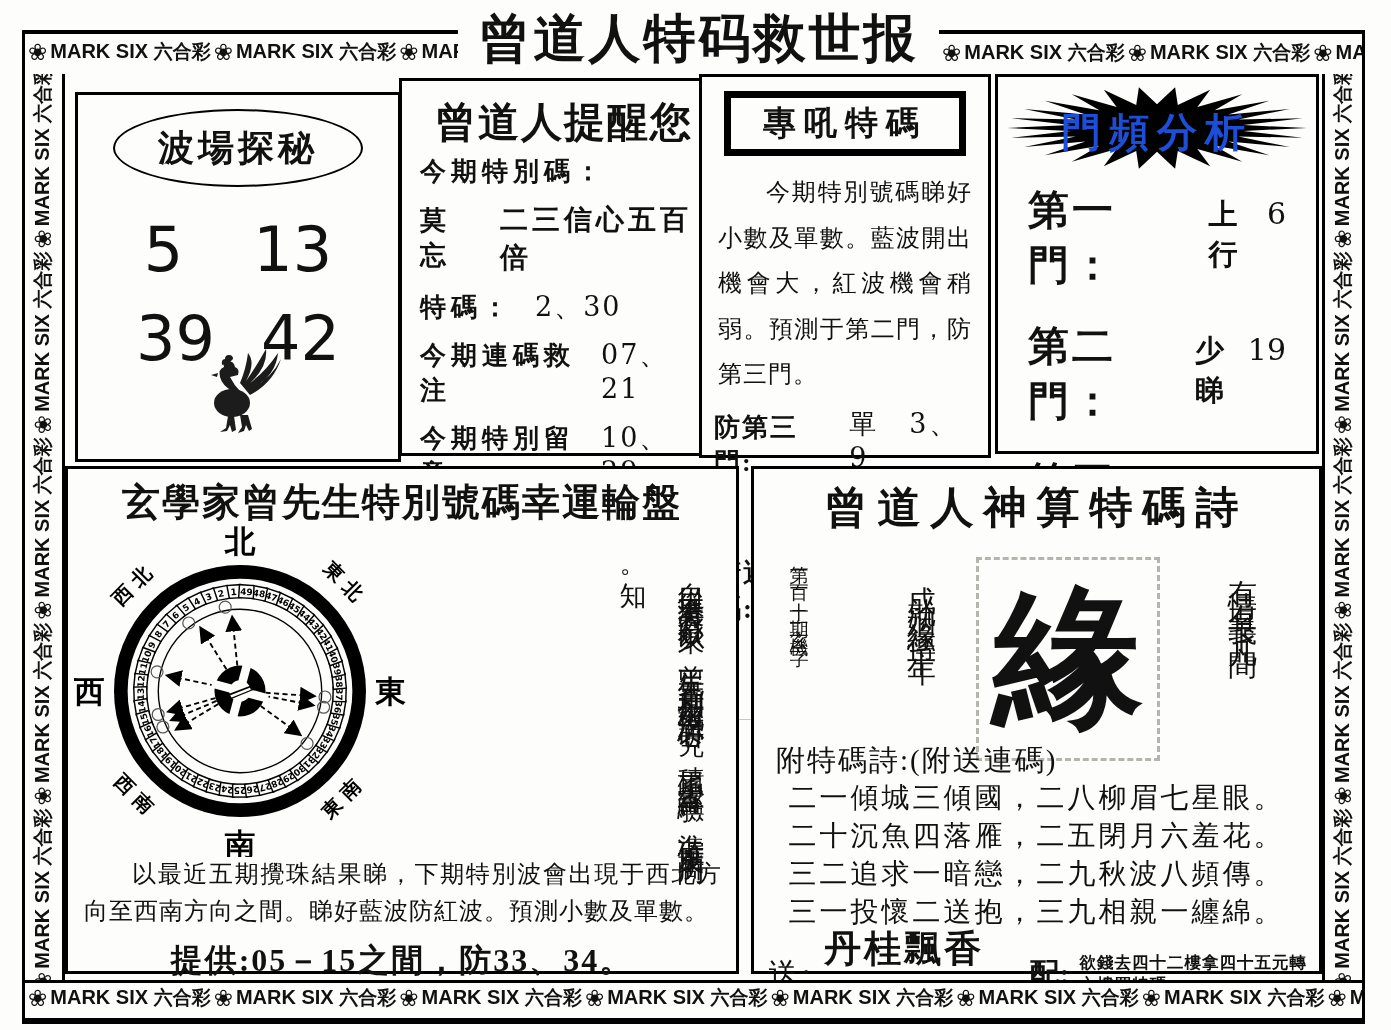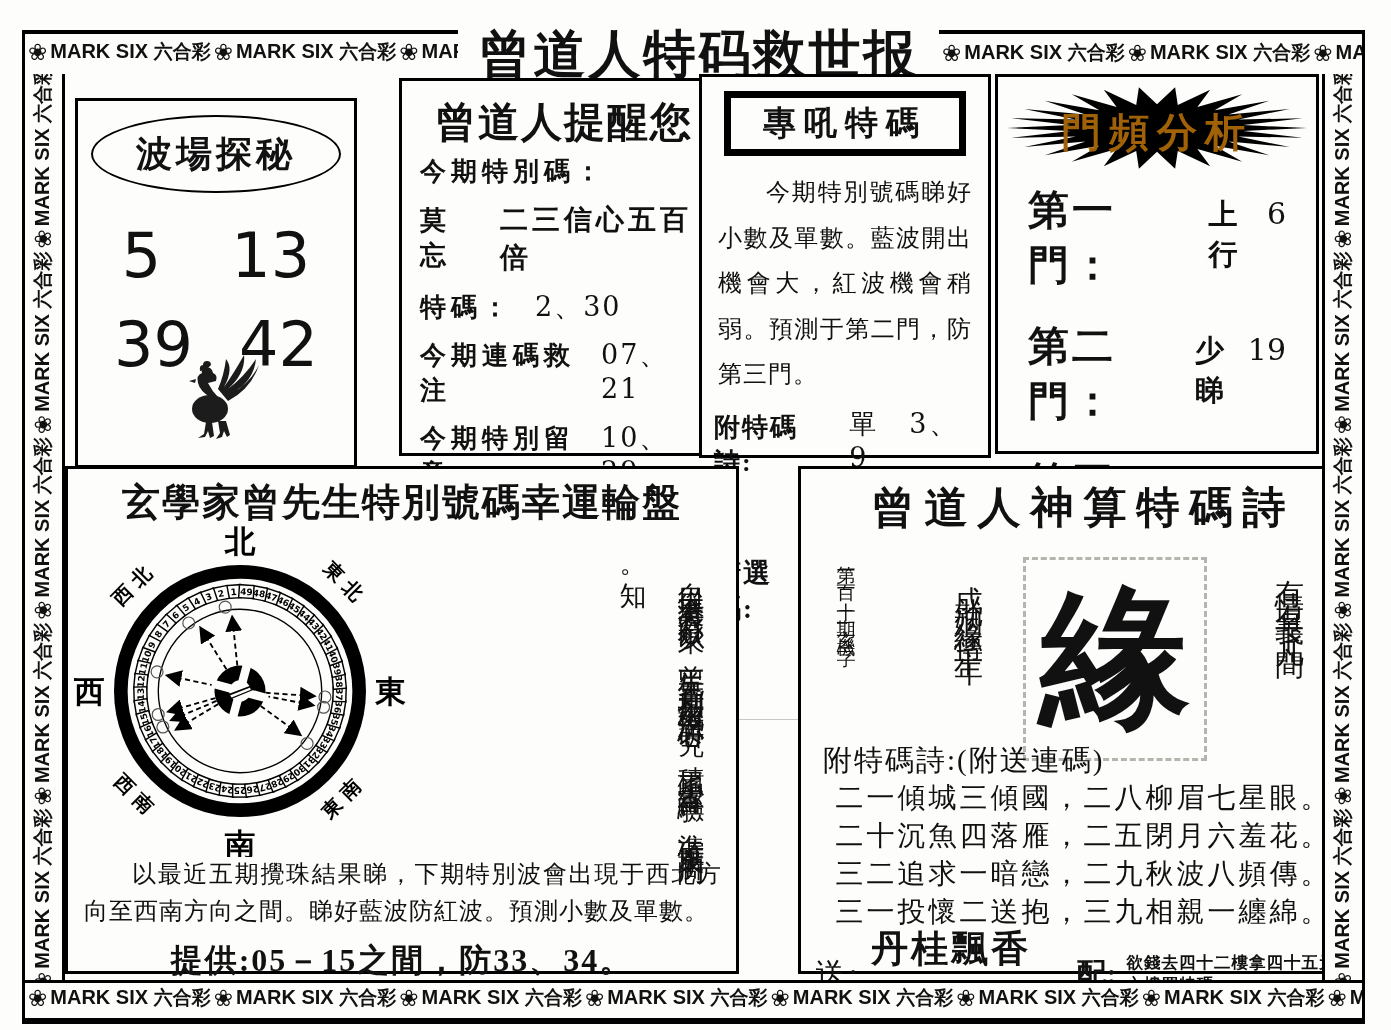--- a/index.html
+++ b/index.html
@@ -6,36 +6,36 @@
   .page{position:relative;width:1391px;height:1030px;margin:0 auto;background:#fdfdfb;color:#111;
         font-family:"Liberation Serif","DejaVu Serif",serif;overflow:hidden;}
   
   .outer-frame{position:absolute;left:22px;top:30px;width:1337px;height:988px;
                border-left:3px solid #000;border-right:3px solid #000;border-bottom:6px solid #000;}
   .strip-top{display:flex;height:44px;align-items:flex-start;}
   .seg{border-top:4px solid #000;overflow:hidden;white-space:nowrap;padding-top:5px;height:39px;}
   .seg-l{flex:0 0 433px;}
   .seg-r{flex:0 0 423px;}
   .title-wrap{flex:1;text-align:center;margin-top:-20px;}
-  .main-title{margin:16px;font-size:52px;font-weight:900;letter-spacing:3px;line-height:1.1;}
+  .main-title{margin:0;font-size:52px;font-weight:900;letter-spacing:3px;line-height:1.1;}
   .bf{font-size:23px;vertical-align:-2px;padding:0 3px;}
   .bt{font-family:"Liberation Sans",sans-serif;font-weight:700;font-size:20px;letter-spacing:0px;}
   .bt b{font-size:19px;font-family:"Liberation Serif",serif;}
   .mid-row{display:flex;height:906px;}
   .strip-left{width:37px;border-right:3px solid #000;position:relative;overflow:hidden;}
   .strip-right{width:37px;border-left:3px solid #000;position:relative;overflow:hidden;}
   .vtext{position:absolute;left:5px;top:0;white-space:nowrap;transform-origin:0 0;
          transform:rotate(-90deg) translateX(-920px);width:920px;}
   .strip-bottom{height:34px;border-top:3px solid #000;overflow:hidden;white-space:nowrap;padding-top:2px;}
   .content{flex:1;position:relative;overflow:hidden;}
   .scan-line{position:absolute;left:290px;right:0;top:645px;border-top:1px solid #888;opacity:.45;}
   
   .box{position:absolute;border:3px solid #000;background:#fdfdfb;box-sizing:border-box;}
   
-  #box-wave{left:10px;top:24px;width:282px;height:370px;}
+  #box-wave{left:10px;top:18px;width:326px;height:370px;}
   .ellipse{margin:14px auto 0;width:246px;height:74px;border:2px solid #000;border-radius:50%;
            display:flex;align-items:center;justify-content:center;font-size:36px;font-weight:800;letter-spacing:4px;}
   .numrow{display:flex;justify-content:center;font-family:"DejaVu Sans",sans-serif;font-size:62px;}
   .numrow.r1{margin-top:26px;gap:70px;}
   .numrow.r2{margin-top:16px;gap:46px;}
   .rooster{position:absolute;left:50%;bottom:14px;transform:translateX(-50%);}
   
   #box-remind{left:298px;top:4px;width:330px;height:378px;margin-left:36px;}
   #box-remind h2{margin:14px 0 4px;text-align:center;font-size:41px;font-weight:900;letter-spacing:2px;}
   .rrow{display:flex;align-items:baseline;margin:0 16px 12px 18px;}
@@ -55,39 +55,39 @@
   .tlabel{font-size:26px;font-weight:800;letter-spacing:2px;margin-top:4px;}
   .tcol{margin-left:14px;font-size:27px;font-family:"DejaVu Serif",serif;}
   .tcol div{margin-bottom:2px;letter-spacing:3px;}
   .sel-row{display:flex;align-items:baseline;margin:10px 10px 0 12px;}
   .sel-label{font-size:27px;font-weight:800;letter-spacing:2px;}
   .sel-val{font-size:28px;margin-left:12px;letter-spacing:1px;font-family:"DejaVu Serif",serif;}
   
   #box-gates{left:930px;top:0px;width:324px;height:380px;}
   .burst-wrap{position:relative;height:94px;margin-top:4px;}
   .burst-wrap svg{position:absolute;left:50%;top:0;transform:translateX(-50%);}
-  .burst-title{position:absolute;left:0;right:0;top:24px;text-align:center;color:#a16207;
+  .burst-title{position:absolute;left:0;right:0;top:24px;text-align:center;color:#1d4ed8;
                font-size:40px;font-weight:900;letter-spacing:8px;}
   .gate-rows{margin:8px 26px 0 30px;}
   .grow{display:flex;align-items:baseline;margin-bottom:26px;}
   .ggate{font-size:41px;font-weight:700;letter-spacing:3px;}
   .gstatus{font-size:29px;font-weight:800;margin-left:34px;letter-spacing:6px;}
   .gnum{font-size:30px;margin-left:auto;margin-right:4px;font-family:"DejaVu Serif",serif;}
   
   #box-wheel{left:0px;top:392px;width:674px;height:508px;}
   #box-wheel h2{margin:8px 0 0;text-align:center;font-size:38px;font-weight:900;letter-spacing:2px;}
   .wheel-svg{position:absolute;left:6px;top:56px;}
   .vpar{position:absolute;right:16px;top:92px;height:300px;writing-mode:vertical-rl;
         font-size:27px;letter-spacing:5px;line-height:2.15;}
   .bpar{position:absolute;left:16px;right:14px;top:387px;font-size:24px;line-height:1.55;
         text-indent:2em;letter-spacing:1px;text-align:justify;}
   .provide{position:absolute;left:0;right:0;top:470px;text-align:center;font-size:32px;
            font-weight:700;letter-spacing:2px;}
   
-  #box-poem{left:686px;top:392px;width:571px;height:508px;margin-left:47px;}
+  #box-poem{left:686px;top:392px;width:571px;height:508px;}
   #box-poem h2{margin:10px 0 0;text-align:center;font-size:43px;font-weight:900;letter-spacing:10px;}
   .issue{position:absolute;left:32px;top:82px;height:300px;writing-mode:vertical-rl;
          font-size:19px;letter-spacing:9px;}
   .verse-l{position:absolute;left:148px;top:94px;height:320px;writing-mode:vertical-rl;
            font-size:29px;letter-spacing:12px;}
   .bigbox{position:absolute;left:222px;top:88px;width:178px;height:198px;border:3px dashed #b5b5ad;
           display:flex;align-items:center;justify-content:center;}
   .bigchar{font-size:150px;font-weight:900;line-height:1;}
   .verse-r{position:absolute;right:56px;top:88px;height:320px;writing-mode:vertical-rl;
            font-size:29px;letter-spacing:12px;}
@@ -179,21 +179,21 @@
           <div class="rrow">
             <span class="rlabel">幸運色波</span>
             <span class="rval color">藍</span>
           </div>
         </div>
 
         <div class="box" id="box-special">
           <div class="special-title">專吼特碼</div>
           <div class="sp-par">今期特別號碼睇好小數及單數。藍波開出機會大，紅波機會稍弱。預測于第二門，防第三門。</div>
           <div class="tails">
-            <span class="tlabel">附特碼詩:</span>
+            <span class="tlabel">防第三門:</span>
             <div class="tcol">
               <div><span>單</span>　<span>3、9</span></div>
               <div><span>雙</span>　<span>2、4</span></div>
             </div>
           </div>
           <div class="sel-row">
             <span class="sel-label">精選碼:</span>
             <span class="sel-val">9、20、43、48</span>
           </div>
         </div>

